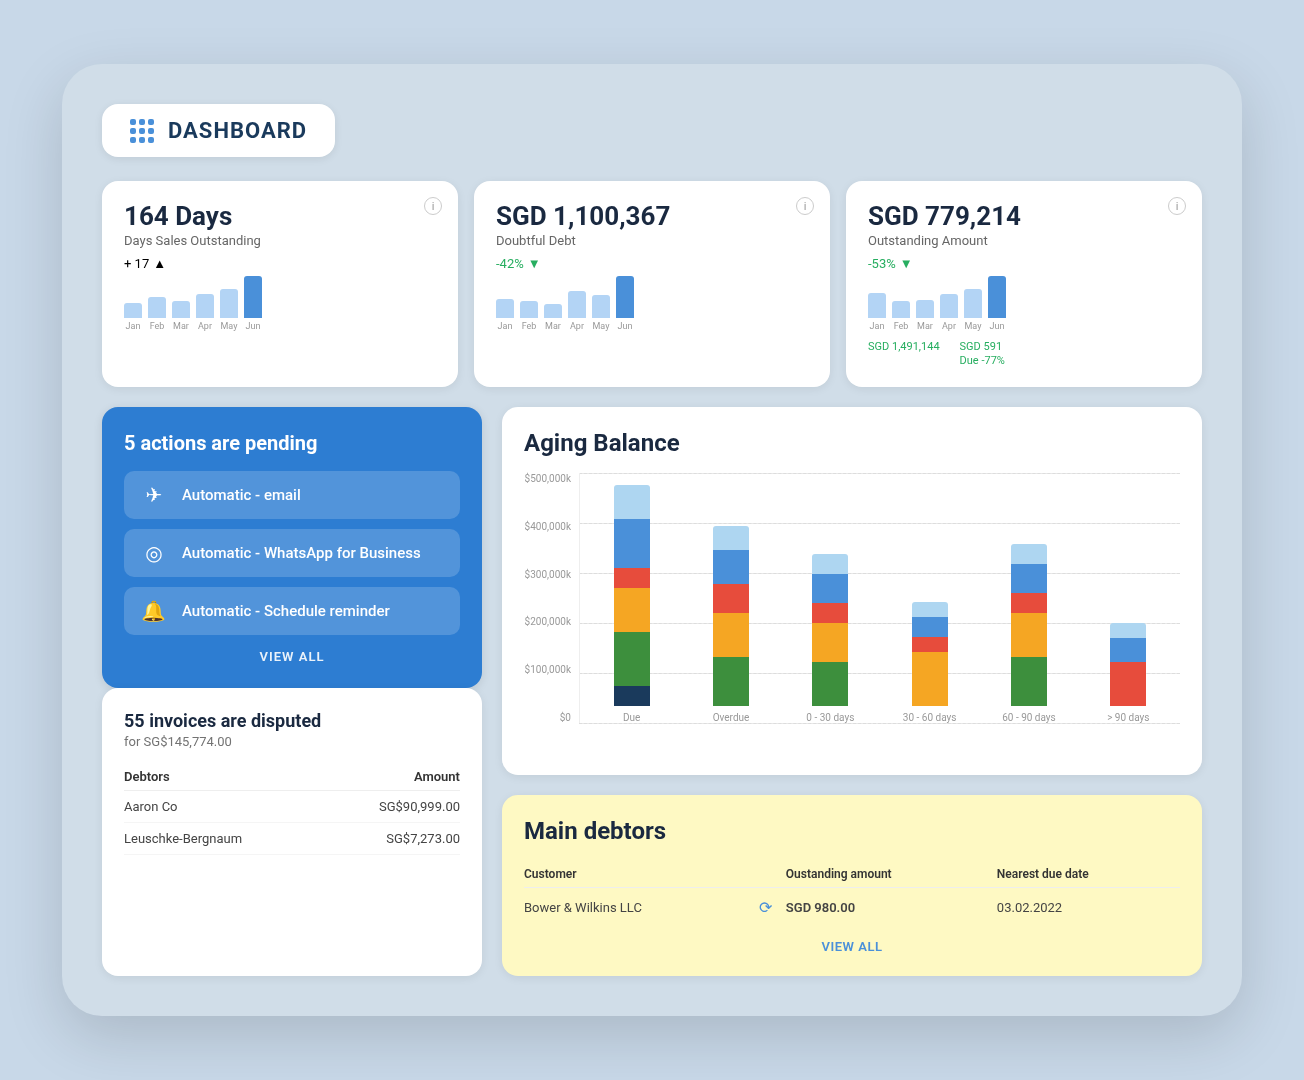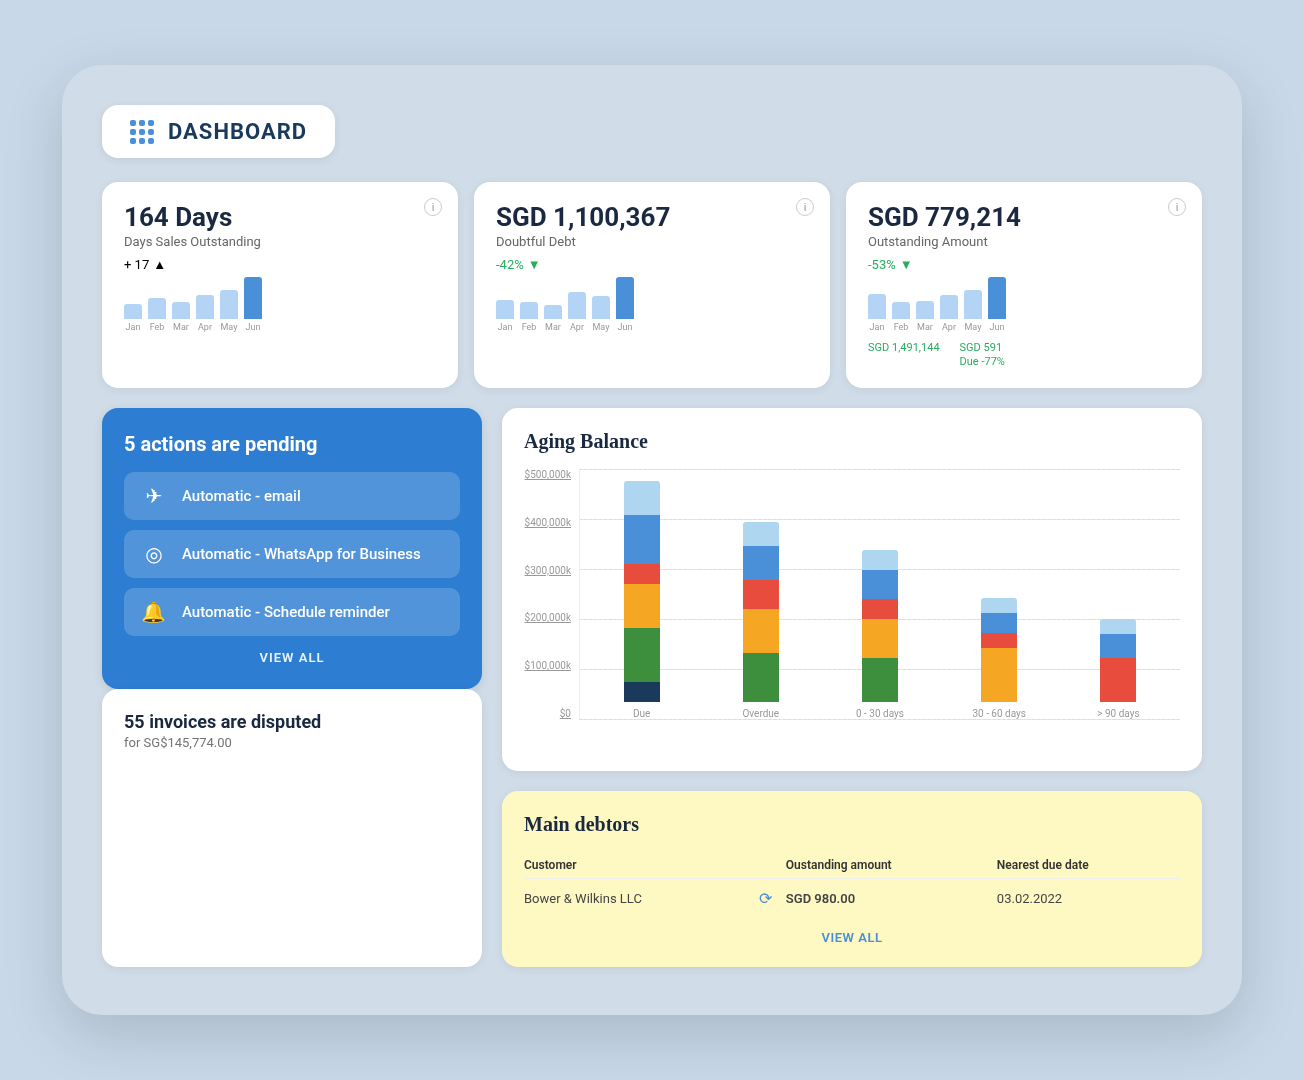--- a/index.html
+++ b/index.html
@@ -253,25 +253,24 @@
 
     
     .aging-card {
       background: white;
       border-radius: 16px;
       padding: 22px;
       box-shadow: 0 2px 10px rgba(0,0,0,0.07);
     }
 
     .card-title {
-      font-size: 20px;
+      font-size: 24px;
       font-weight: 700;
       color: #1a2940;
       margin-bottom: 16px;
-      font-family: Liberation Serif, serif;
     }
 
     .chart-container {
       position: relative;
       height: 280px;
     }
 
     .y-axis {
       position: absolute;
       left: 0;
@@ -281,21 +280,20 @@
       display: flex;
       flex-direction: column;
       justify-content: space-between;
       align-items: flex-end;
       padding-right: 8px;
     }
 
     .y-label {
       font-size: 10px;
       color: #999;
-      text-decoration: underline;
     }
 
     .chart-area {
       position: absolute;
       left: 55px;
       right: 0;
       top: 0;
       bottom: 30px;
       display: flex;
       align-items: center;
@@ -566,20 +564,38 @@
           <span class="action-icon">🔔</span>
           <span class="action-label">Automatic - Schedule reminder</span>
         </div>
 
         <div class="view-all-btn">VIEW ALL</div>
       </div>
 
       <div class="disputed-card">
         <div class="disputed-title">55 invoices are disputed</div>
         <div class="disputed-sub">for SG$145,774.00</div>
+        <table class="disputed-table">
+          <thead>
+            <tr>
+              <th>Debtors</th>
+              <th>Amount</th>
+            </tr>
+          </thead>
+          <tbody id="disputed-tbody">
+          <tr>
+      <td>Aaron Co</td>
+      <td style="text-align:right">SG$90,999.00</td>
+    </tr>
+              <tr>
+      <td>Leuschke-Bergnaum</td>
+      <td style="text-align:right">SG$7,273.00</td>
+    </tr>
+            </tbody>
+        </table>
       </div>
     </div>
 
     <div class="right-col">
 
       <div class="aging-card">
         <div class="card-title">Aging Balance</div>
         <div class="chart-container">
           <div class="y-axis" id="y-axis">
               <div class="y-label">$500,000k</div>
@@ -633,20 +649,30 @@
                 <div class="stacked-bar">
                   <div class="bar-segment" style="height: 15px; background: rgb(174, 214, 241);"></div>
                   <div class="bar-segment" style="height: 20px; background: rgb(74, 144, 217);"></div>
                   <div class="bar-segment" style="height: 15px; background: rgb(231, 76, 60);"></div>
                   <div class="bar-segment" style="height: 54px; background: rgb(245, 166, 35);"></div>
                 </div>
                 <div class="bar-x-label">30 - 60 days</div>
               </div>
               <div class="bar-group">
                 <div class="stacked-bar">
+                  <div class="bar-segment" style="height: 20px; background: rgb(174, 214, 241);"></div>
+                  <div class="bar-segment" style="height: 29px; background: rgb(74, 144, 217);"></div>
+                  <div class="bar-segment" style="height: 20px; background: rgb(231, 76, 60);"></div>
+                  <div class="bar-segment" style="height: 44px; background: rgb(245, 166, 35);"></div>
+                  <div class="bar-segment" style="height: 49px; background: rgb(61, 143, 61);"></div>
+                </div>
+                <div class="bar-x-label">60 - 90 days</div>
+              </div>
+              <div class="bar-group">
+                <div class="stacked-bar">
                   <div class="bar-segment" style="height: 15px; background: rgb(174, 214, 241);"></div>
                   <div class="bar-segment" style="height: 24px; background: rgb(74, 144, 217);"></div>
                   <div class="bar-segment" style="height: 44px; background: rgb(231, 76, 60);"></div>
                 </div>
                 <div class="bar-x-label">&gt; 90 days</div>
               </div>
             </div>
         </div>
       </div>
 

